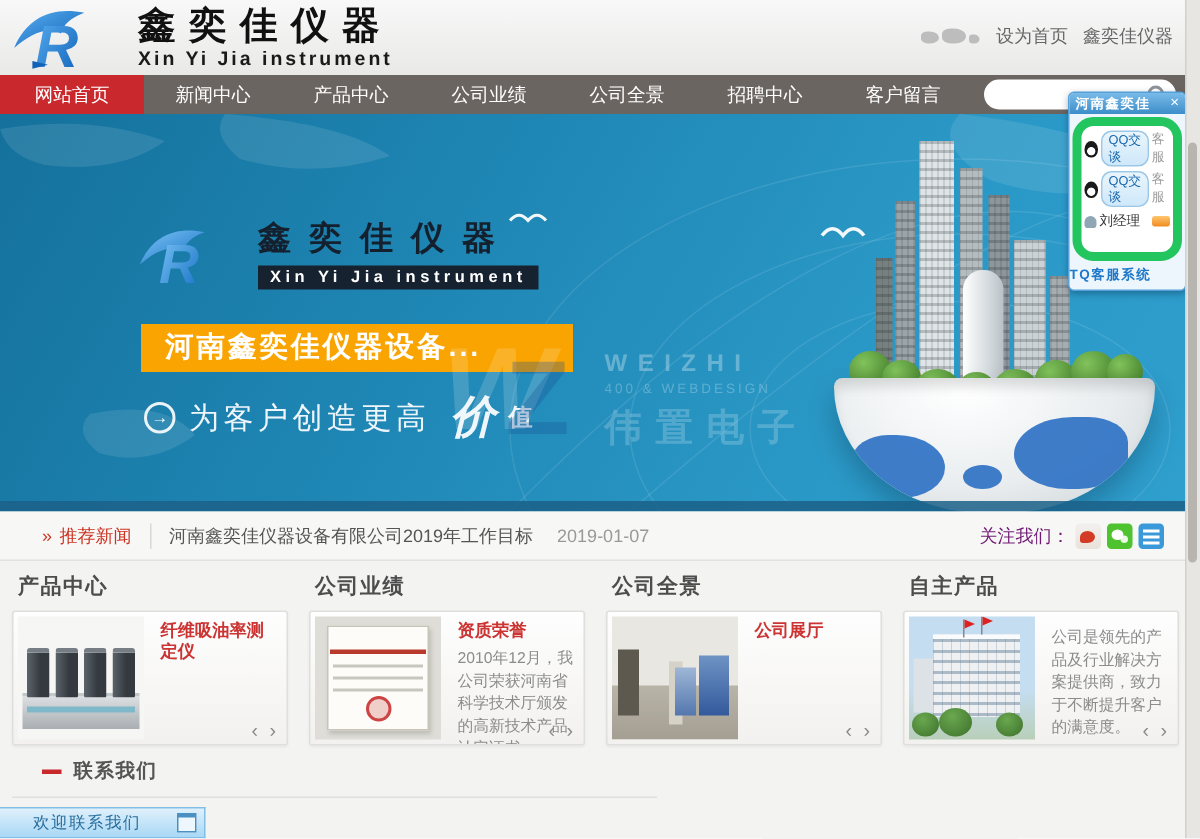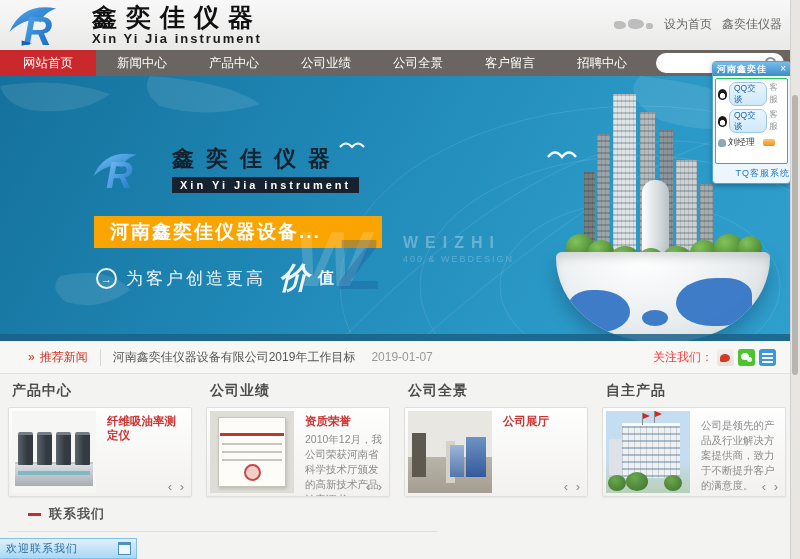--- a/index.html
+++ b/index.html
@@ -43,21 +43,21 @@
   .hero-logo{position:absolute;left:90px;top:70px;display:flex;align-items:center;gap:10px;}
   .hero-logo-cn{font-size:22px;font-weight:bold;color:#14202d;letter-spacing:12px;line-height:24px;}
   .hero-logo-en{display:inline-block;margin-top:6px;background:#16222f;color:#fff;
                 font-size:11px;font-weight:bold;letter-spacing:3px;padding:2px 8px;}
   .hero-orange{position:absolute;left:94px;top:140px;width:272px;height:32px;line-height:32px;
                background:#f9a400;color:#fff;font-size:19px;font-weight:bold;padding-left:16px;
                letter-spacing:2px;}
   .hero-sub{position:absolute;left:96px;top:182px;display:flex;align-items:center;gap:9px;color:#eef6fb;}
   .circ-arrow{display:flex;align-items:center;justify-content:center;width:17px;height:17px;
               border:2px solid rgba(255,255,255,.9);border-radius:50%;font-size:11px;color:#fff;}
-  .hero-sub .t1{font-size:17px;letter-spacing:3px;}
+  .hero-sub .t1{font-size:20px;letter-spacing:3px;}
   .hero-sub .em1{font-family:"DejaVu Serif",serif;font-style:italic;font-weight:bold;
                  font-size:30px;margin-left:4px;}
   .hero-sub .em2{font-size:16px;font-weight:bold;}
   
   .wm{position:absolute;left:295px;top:152px;width:250px;height:95px;pointer-events:none;}
   .wm-w{position:absolute;left:0;top:-8px;font-size:78px;font-weight:bold;font-style:italic;
         color:rgba(255,255,255,.16);line-height:78px;}
   .wm-z{position:absolute;left:42px;top:2px;font-size:70px;font-weight:bold;
         color:rgba(22,80,150,.30);line-height:70px;}
   .wm-txt{position:absolute;left:108px;top:6px;}
@@ -80,41 +80,41 @@
   .bird{position:absolute;}
 
   
   .qq{position:absolute;left:712px;top:61px;width:77px;background:#eef6fd;
       border:1px solid #55a0d8;border-radius:4px;box-shadow:0 2px 5px rgba(0,30,60,.35);
       font-size:9px;z-index:30;}
   .qq-h{height:14px;background:linear-gradient(#79bbe9,#3c8dc9);border-radius:3px 3px 0 0;
         color:#fff;display:flex;align-items:center;padding:0 4px;}
   .qq-h .ttl{flex:1;font-weight:bold;letter-spacing:1px;}
   .qq-h .x{cursor:pointer;font-size:10px;line-height:10px;}
-  .qq-b{background:#fff;margin:2px;border:1px solid #22c55e;border-radius:2px;padding:3px 2px 2px;}
+  .qq-b{background:#fff;margin:2px;border:6px solid #22c55e;border-radius:14px;padding:3px 2px 2px;}
   .qq-row{display:flex;align-items:center;gap:2px;margin-bottom:3px;}
   .penguin{width:9px;height:11px;background:radial-gradient(circle at 50% 62%,#fff 0 2.5px,#1a1a1a 3px);
            border-radius:50% 50% 46% 46%;flex:0 0 auto;}
   .qq-pill{background:linear-gradient(#eaf5fd,#cfe8fa);border:1px solid #9cc8e8;border-radius:7px;
            color:#1767ad;padding:0 4px;line-height:11px;font-size:8.5px;cursor:pointer;}
   .qq-tag{color:#999;font-size:8.5px;}
   .mgr-ic{width:8px;height:8px;border-radius:50% 50% 30% 30%;background:#8fa6b5;flex:0 0 auto;}
   .qq-mgr{color:#333;}
   .mgr-badge{width:12px;height:7px;background:linear-gradient(#ffc56e,#f08c1e);border-radius:2px;margin-left:6px;}
-  .qq-f{text-align:right;color:#1f78c8;font-weight:normal;padding:1px 0 3px;letter-spacing:1px;}
+  .qq-f{text-align:left;color:#1f78c8;font-weight:bold;padding:1px 0 3px;letter-spacing:1px;}
 
   
   .ticker{position:absolute;left:0;top:341px;width:800px;height:32px;background:#f7f7f6;
           border-bottom:1px solid #e2e1df;display:flex;align-items:center;}
   .tk-arrow{color:#cc3322;margin-left:28px;font-size:12px;}
   .tk-label{color:#cc3322;font-size:12px;margin-left:5px;padding-right:12px;border-right:1px solid #d8d8d6;}
   .tk-news{color:#555;font-size:12px;margin-left:12px;cursor:pointer;}
   .tk-date{color:#999;font-size:12px;margin-left:16px;}
   .tk-follow{margin-left:auto;margin-right:24px;display:flex;align-items:center;gap:4px;
-             color:#ef4444;font-size:12px;}
+             color:#701a75;font-size:12px;}
   .soc{width:17px;height:17px;border-radius:3px;position:relative;cursor:pointer;flex:0 0 auto;}
   .soc-weibo{background:linear-gradient(#f2f0ee,#e9e2da);}
   .soc-weibo::after{content:"";position:absolute;left:3px;top:5px;width:10px;height:8px;
                     border-radius:50% 50% 50% 20%;background:#d33b27;}
   .soc-wechat{background:#4fc22f;}
   .soc-wechat::after{content:"";position:absolute;left:3px;top:4px;width:8px;height:7px;border-radius:50%;background:#fff;}
   .soc-wechat::before{content:"";position:absolute;left:9px;top:8px;width:5px;height:5px;border-radius:50%;background:#e8f9e4;}
   .soc-blog{background:#3a9ad9;}
   .soc-blog::after{content:"";position:absolute;left:3px;top:4px;width:11px;height:2px;background:#fff;
                    box-shadow:0 4px 0 #fff,0 8px 0 #fff;}
@@ -171,21 +171,21 @@
   .c-head{display:flex;align-items:center;gap:8px;margin-left:20px;}
   .c-dash{width:13px;height:3px;background:#c9282d;}
   .c-title{font-size:13px;font-weight:bold;color:#555;letter-spacing:1px;}
   .c-hr{border:none;border-top:1px solid #e1e0de;margin:8px 0 6px 0;}
   .c-person{font-size:12px;color:#9a9a9a;margin-left:8px;letter-spacing:2px;}
 
   
   .bbar{position:absolute;left:0;bottom:0;width:136px;height:19px;z-index:40;
         background:linear-gradient(#dff0fb,#a9d8f5);border:1px solid #7fc0e8;border-left:none;
         display:flex;align-items:center;}
-  .bbar .txt{flex:1;font-size:11px;color:#2a6f9e;padding-left:6px;letter-spacing:1px;}
+  .bbar .txt{flex:1;font-size:11px;color:#2a6f9e;padding-left:22px;letter-spacing:1px;}
   .bbar .win{width:11px;height:9px;border:1px solid #4a90c2;background:#eef7fe;border-top-width:3px;
              margin-right:5px;cursor:pointer;}
 
   
   .sb{position:absolute;right:0;top:0;width:9px;height:559px;background:#e8e6e3;
       border-left:1px solid #d2d0cc;z-index:50;}
   .sb-thumb{position:absolute;left:1px;top:95px;width:6px;height:280px;background:#b8b5b0;border-radius:3px;}
 </style>
 </head>
 <body>
@@ -220,22 +220,22 @@
       <a>鑫奕佳仪器</a>
     </div>
   </header>
 
   <nav class="nav">
     <a class="active">网站首页</a>
     <a>新闻中心</a>
     <a>产品中心</a>
     <a>公司业绩</a>
     <a>公司全景</a>
+    <a>招聘中心</a>
     <a>客户留言</a>
-    <a>招聘中心</a>
     <a>联系我们</a>
     <div class="searchbox">
       <input placeholder="" style="">
       <span class="mag"></span>
     </div>
   </nav>
 
   <section class="hero">
     <svg class="maplines" width="800" height="265">
       <g stroke="rgba(255,255,255,0.10)" fill="none">
@@ -285,20 +285,21 @@
       <span class="em1">价</span>
       <span class="em2">值</span>
     </div>
 
     <div class="wm">
       <span class="wm-w">W</span>
       <span class="wm-z">Z</span>
       <div class="wm-txt">
         <div class="wm-1">WEIZHI</div>
         <div class="wm-2">400 &amp; WEBDESIGN</div>
+        <div class="wm-3">伟置电子</div>
       </div>
     </div>
 
     <div>
       <div class="tower" style="left:584px;top:96px;width:11px;height:88px;background-color:#76807f;"></div>
       <div class="tower" style="left:597px;top:58px;width:13px;height:124px;background-color:#9ba4a8;"></div>
       <div class="tower" style="left:613px;top:18px;width:23px;height:168px;background-color:#dfe5e7;"></div>
       <div class="tower" style="left:640px;top:36px;width:15px;height:148px;background-color:#b4bcbf;"></div>
       <div class="tower" style="left:659px;top:54px;width:14px;height:130px;background-color:#8d969a;"></div>
       <div class="tower" style="left:676px;top:84px;width:21px;height:102px;background-color:#cbd2d5;"></div>

